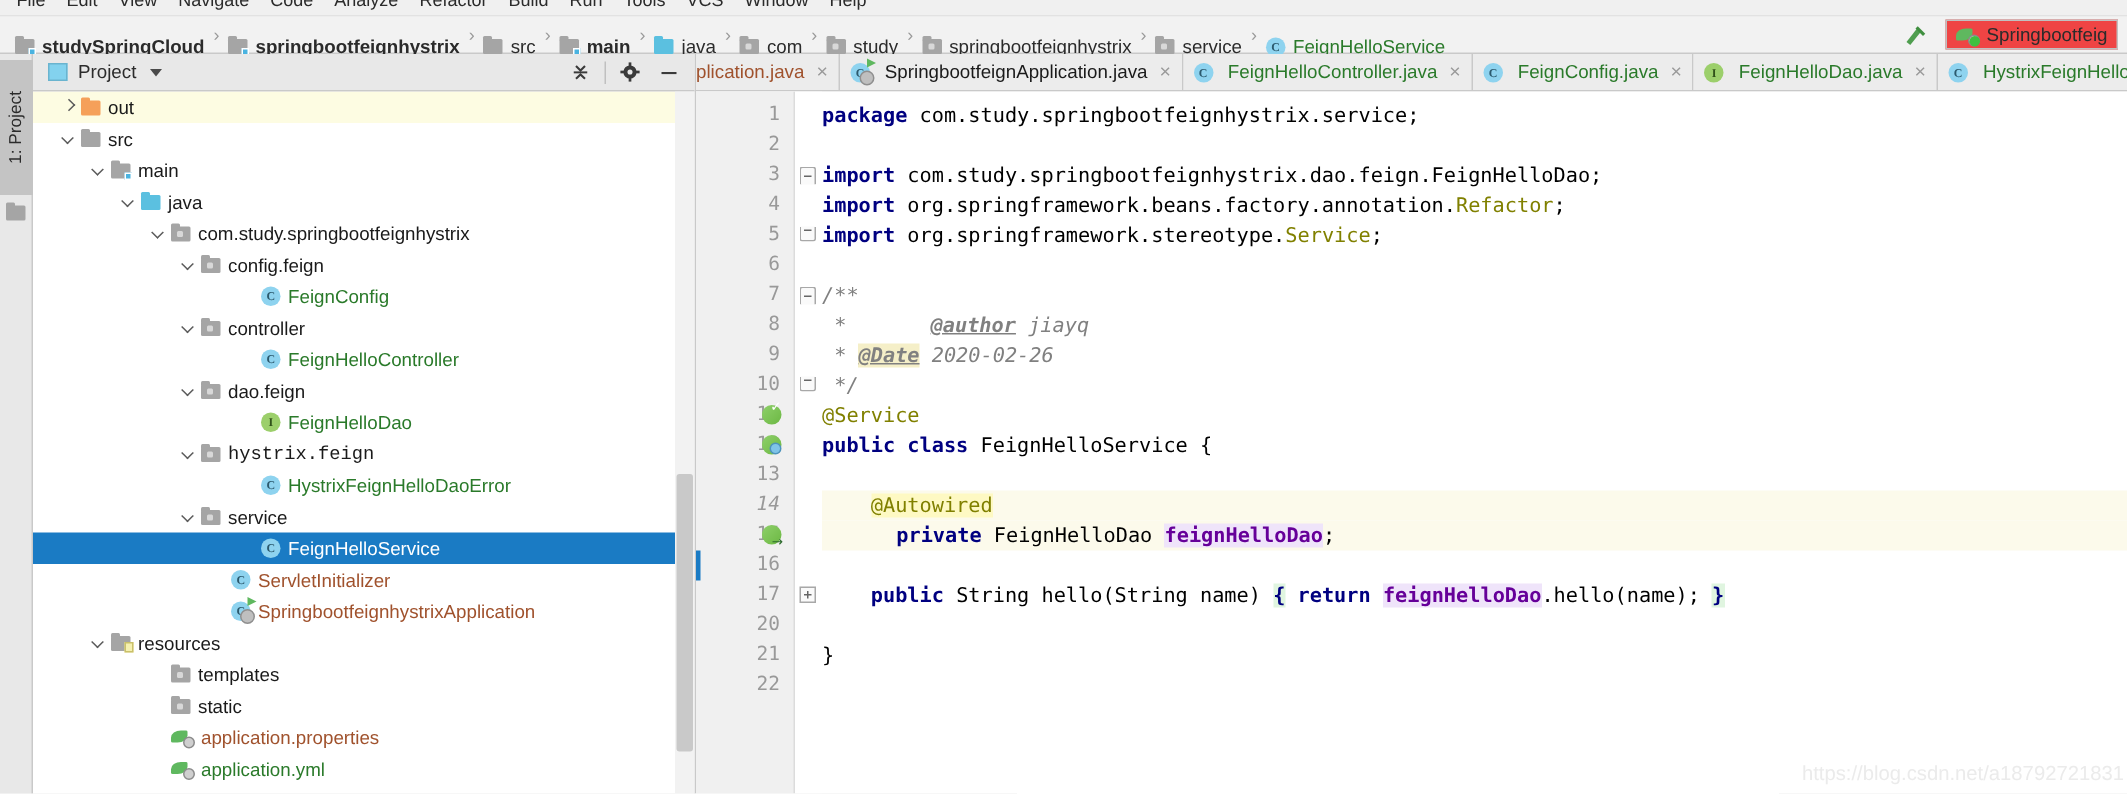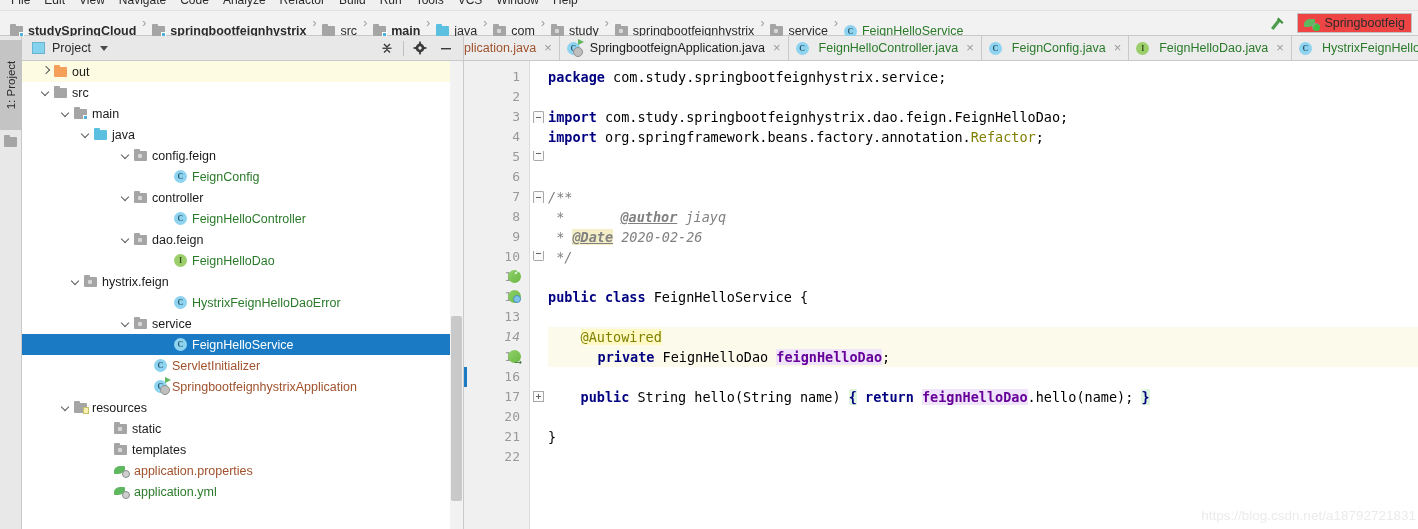--- a/index.html
+++ b/index.html
@@ -463,20 +463,27 @@
           <span class="ico ico-folder">
             <span class="badge"></span>
           </span>
           <span class="tlabel">main</span>
         </div>
         <div class="trow" style="padding-left: 58px;">
           <span class="arrow down"></span>
           <span class="ico ico-folder blue"></span>
           <span class="tlabel">java</span>
         </div>
+        <div class="trow" style="padding-left: 78px;">
+          <span class="arrow down"></span>
+          <span class="ico ico-folder">
+            <span class="pkgdot"></span>
+          </span>
+          <span class="tlabel">com.study.springbootfeignhystrix</span>
+        </div>
         <div class="trow" style="padding-left: 98px;">
           <span class="arrow down"></span>
           <span class="ico ico-folder">
             <span class="pkgdot"></span>
           </span>
           <span class="tlabel">config.feign</span>
         </div>
         <div class="trow" style="padding-left: 138px;">
           <span class="arrow"></span>
           <span class="ico ico-class">C</span>
@@ -499,21 +506,21 @@
           <span class="ico ico-folder">
             <span class="pkgdot"></span>
           </span>
           <span class="tlabel">dao.feign</span>
         </div>
         <div class="trow" style="padding-left: 138px;">
           <span class="arrow"></span>
           <span class="ico ico-iface">I</span>
           <span class="tlabel green">FeignHelloDao</span>
         </div>
-        <div class="trow" style="padding-left: 48px;">
+        <div class="trow" style="padding-left: 98px; font-family: Liberation Mono, monospace;">
           <span class="arrow down"></span>
           <span class="ico ico-folder">
             <span class="pkgdot"></span>
           </span>
           <span class="tlabel">hystrix.feign</span>
         </div>
         <div class="trow" style="padding-left: 138px;">
           <span class="arrow"></span>
           <span class="ico ico-class">C</span>
           <span class="tlabel green">HystrixFeignHelloDaoError</span>
@@ -545,28 +552,28 @@
           <span class="ico ico-folder">
             <span class="reslines"></span>
           </span>
           <span class="tlabel">resources</span>
         </div>
         <div class="trow" style="padding-left: 78px;">
           <span class="arrow"></span>
           <span class="ico ico-folder">
             <span class="pkgdot"></span>
           </span>
+          <span class="tlabel">templates</span>
+        </div>
+        <div class="trow" style="padding-left: 78px;">
+          <span class="arrow"></span>
+          <span class="ico ico-folder">
+            <span class="pkgdot"></span>
+          </span>
           <span class="tlabel">static</span>
-        </div>
-        <div class="trow" style="padding-left: 78px;">
-          <span class="arrow"></span>
-          <span class="ico ico-folder">
-            <span class="pkgdot"></span>
-          </span>
-          <span class="tlabel">templates</span>
         </div>
         <div class="trow" style="padding-left: 78px;">
           <span class="arrow"></span>
           <span class="ico ico-spring">
             <span class="leafbig"></span>
             <span class="gear"></span>
           </span>
           <span class="tlabel brown">application.properties</span>
         </div>
         <div class="trow" style="padding-left: 78px;">
@@ -664,25 +671,27 @@
         <div class="fold-cap-bot" style="top: 190px;"></div>
         <div class="fold-plus" style="top: 330px;"></div>
       </div>
     <div class="codearea" id="codearea">
         <div class="hl-row" style="top: 266px;"></div>
         <div class="hl-row" style="top: 286px;"></div>
         <div class="cline" style="top: 6px;"><span class="kw">package </span><span class="txt">com.study.springbootfeignhystrix.service;</span></div>
         <div class="cline" style="top: 26px;"></div>
         <div class="cline" style="top: 46px;"><span class="kw">import </span><span class="txt">com.study.springbootfeignhystrix.dao.feign.FeignHelloDao;</span></div>
         <div class="cline" style="top: 66px;"><span class="kw">import </span><span class="txt">org.springframework.beans.factory.annotation.</span><span class="ann">Refactor</span><span class="txt">;</span></div>
+        <div class="cline" style="top: 86px;"><span class="kw">import </span><span class="txt">org.springframework.stereotype.</span><span class="ann">Service</span><span class="txt">;</span></div>
         <div class="cline" style="top: 106px;"></div>
         <div class="cline" style="top: 126px;"><span class="cmt">/**</span></div>
         <div class="cline" style="top: 146px;"><span class="cmt"> * </span><span class="cmtTag">@author</span><span class="cmt"> jiayq</span></div>
         <div class="cline" style="top: 166px;"><span class="cmt"> * </span><span class="cmtTagHl">@Date</span><span class="cmt"> 2020-02-26</span></div>
         <div class="cline" style="top: 186px;"><span class="cmt"> */</span></div>
+        <div class="cline" style="top: 206px;"><span class="ann">@Service</span></div>
         <div class="cline" style="top: 226px;"><span class="kw">public class </span><span class="txt">FeignHelloService {</span></div>
         <div class="cline" style="top: 246px;"></div>
         <div class="cline" style="top: 266px;"><span class="txt">    </span><span class="annb">@Autowired</span></div>
         <div class="cline" style="top: 286px; padding-left: 17px;"><span class="txt">    </span><span class="kw">private </span><span class="txt">FeignHelloDao </span><span class="fld">feignHelloDao</span><span class="txt">;</span></div>
         <div class="cline" style="top: 306px;"></div>
         <div class="cline" style="top: 326px;"><span class="txt">    </span><span class="kw">public </span><span class="txt">String hello(String name) </span><span class="brace-hl">{</span><span class="txt"> </span><span class="kw">return </span><span class="fld">feignHelloDao</span><span class="txt">.hello(name); </span><span class="brace-hl">}</span></div>
         <div class="cline" style="top: 346px;"></div>
         <div class="cline" style="top: 366px;"><span class="txt">}</span></div>
         <div class="cline" style="top: 386px;"></div>
       </div>

